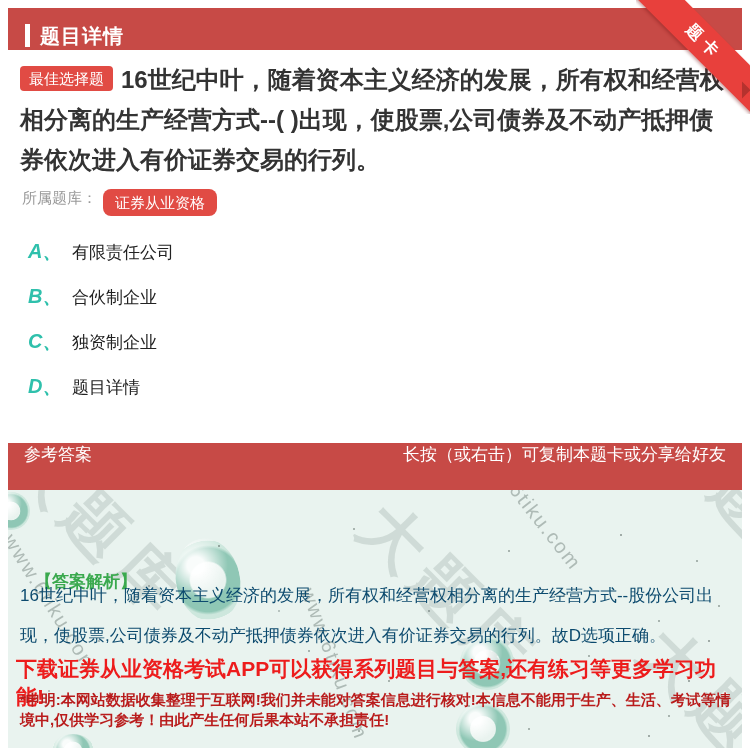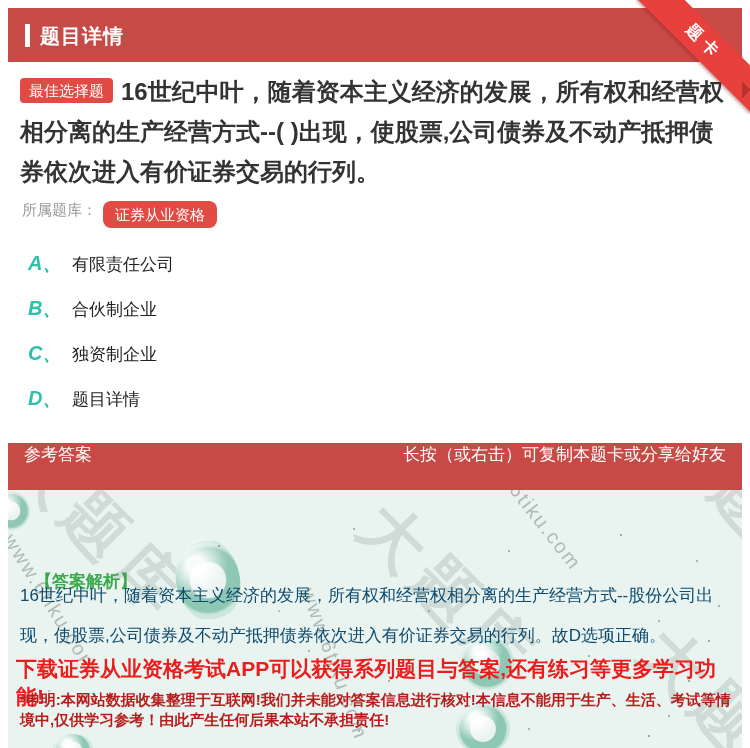--- a/index.html
+++ b/index.html
@@ -13,21 +13,21 @@
 
   
   .ribbon-wrap { position:absolute; top:0; right:0; width:114px; height:114px; overflow:hidden; z-index:5; }
   .ribbon { position:absolute; top:26px; right:-44px; width:180px; padding:6px 0; background:#e8403c;
             transform:rotate(45deg); text-align:center; color:#fff; font-size:16px; font-weight:bold;
             letter-spacing:6px; box-shadow:0 2px 3px rgba(120,20,20,.35); }
   .ribbon-fold { position:absolute; right:2px; top:84px; width:0; height:0;
                  border-left:12px solid transparent; border-top:12px solid #b5322e; transform:rotate(45deg); }
 
   
-  .question-card { position:absolute; left:8px; top:62px; width:734px; height:462px; background:#fff; border-bottom:1px solid #a3a3a3; }
+  .question-card { position:absolute; left:8px; top:50px; width:734px; height:462px; background:#fff; border-bottom:1px solid #a3a3a3; }
   .question-para { position:absolute; left:12px; top:10px; width:706px; font-size:24px; line-height:40px; font-weight:bold; color:#333; }
   .type-badge { display:inline-block; background:#e14b44; color:#fff; font-size:15px; font-weight:normal;
                 line-height:1; padding:5px 9px; border-radius:4px; vertical-align:4px; margin-right:8px; }
   .bank-row { position:absolute; left:14px; top:139px; display:flex; }
   .bank-label { color:#999; font-size:15px; font-weight:normal; }
   .bank-badge { display:inline-block; background:#e14b44; color:#fff; font-size:15px; line-height:1;
                 padding:6px 12px; border-radius:8px; margin-left:6px; }
   .options { position:absolute; left:20px; top:188px; }
   .option-row { display:flex; align-items:baseline; margin-bottom:18px; height:27px; }
   .option-letter { color:#2fc0ac; font-size:20px; font-weight:bold; font-style:italic; width:44px; }

